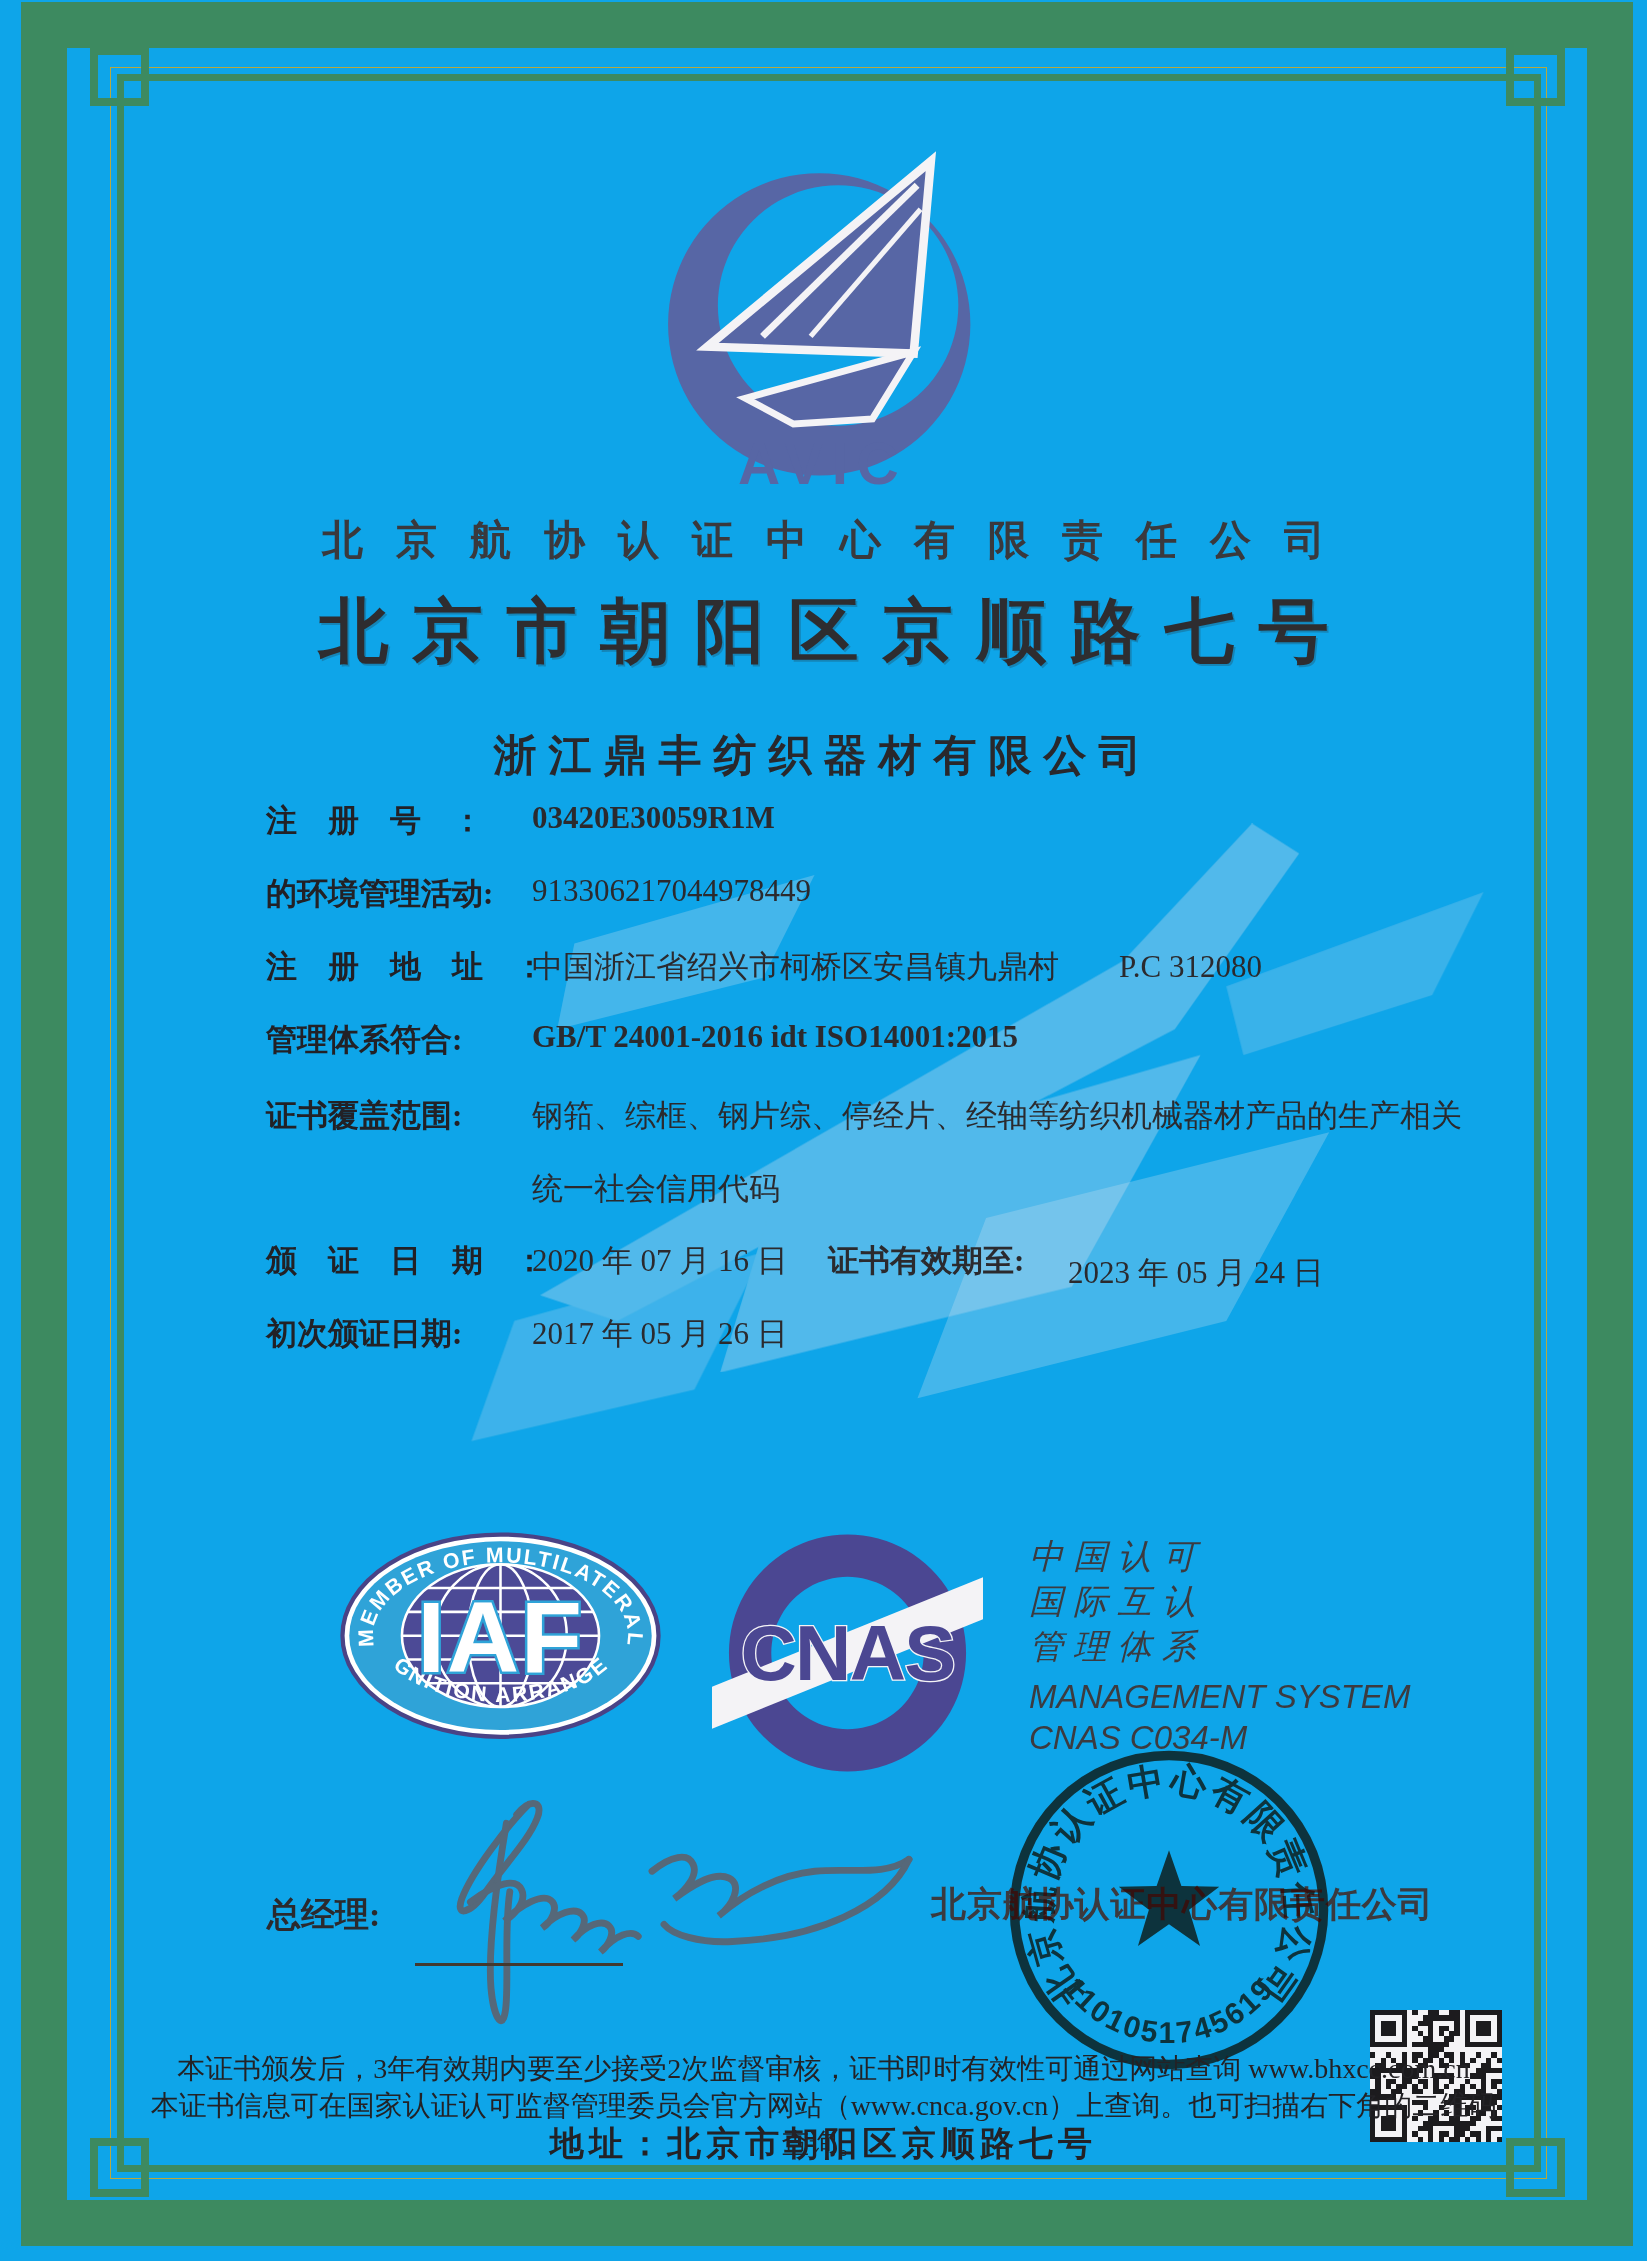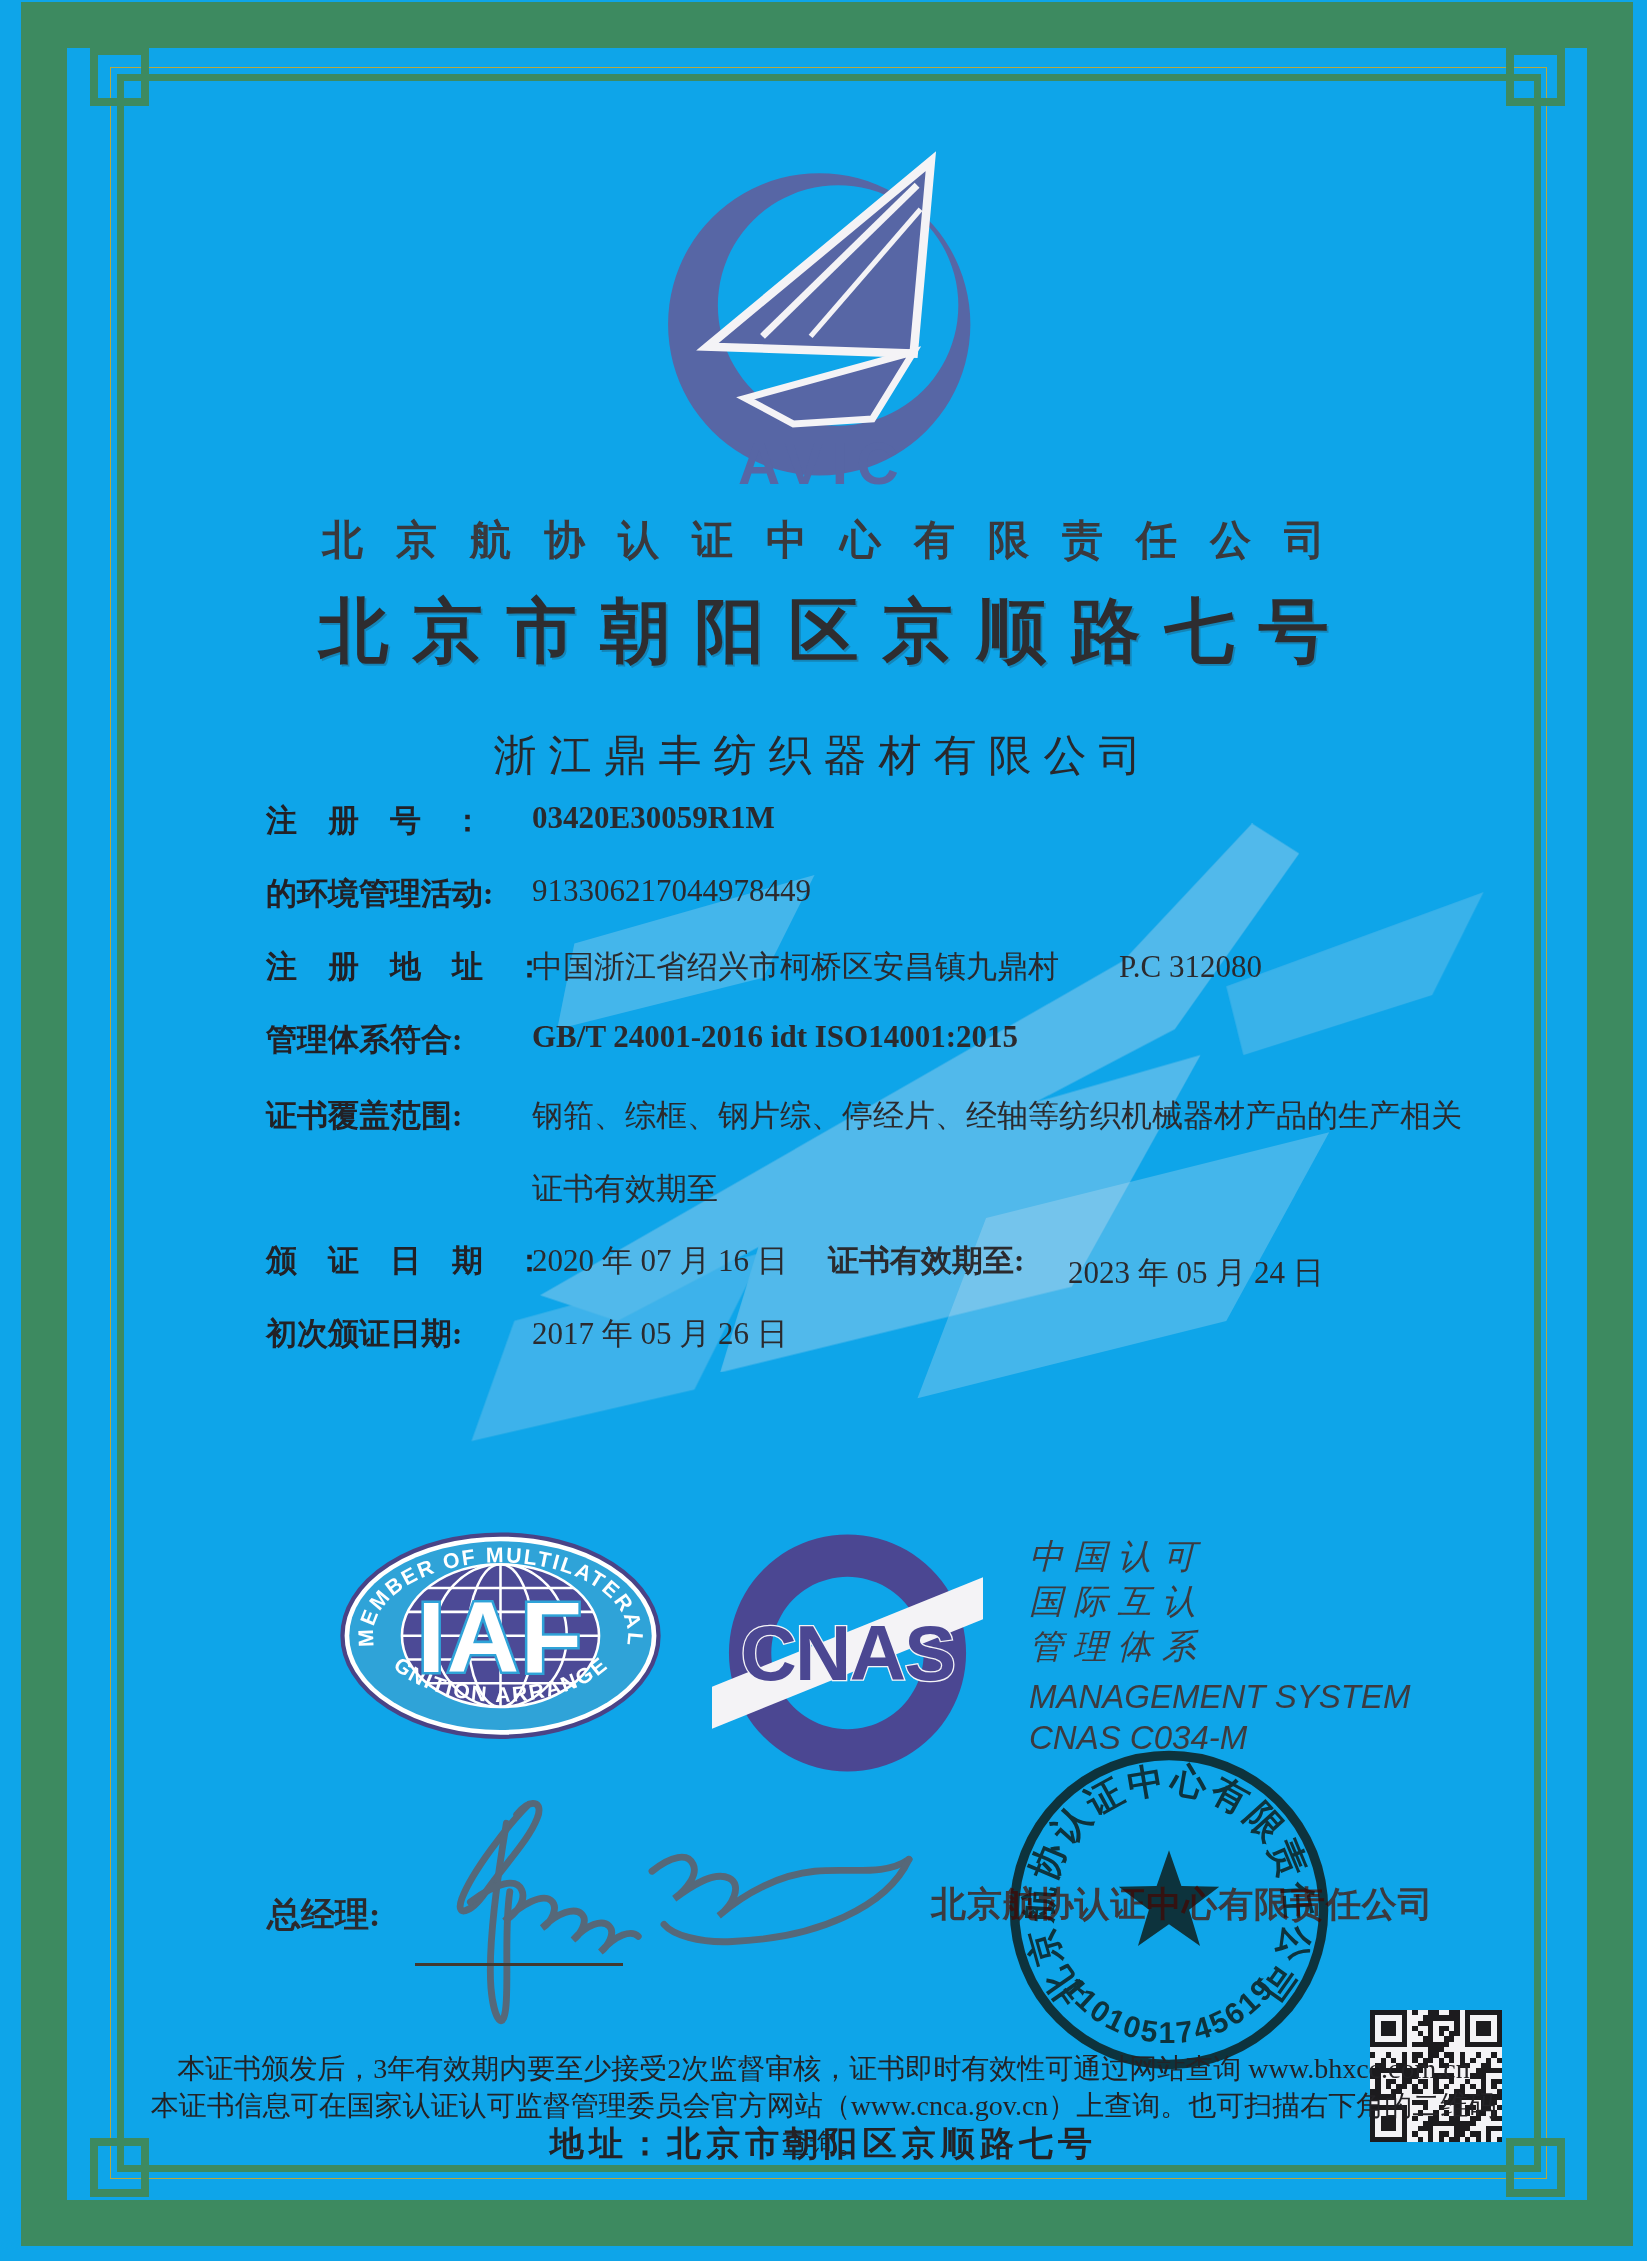--- a/index.html
+++ b/index.html
@@ -11,21 +11,21 @@
   .goldline{position:absolute;left:110px;top:67px;right:100px;bottom:82px;border:1.7px solid #b7a93e;}
   .innerframe{position:absolute;left:117px;top:74px;right:106px;bottom:89px;border:7.7px solid #3d8a60;}
   .csq{position:absolute;width:43px;height:43px;border:8.6px solid #3d8a60;background:transparent;}
   
   .issuer-title{position:absolute;left:0;width:100%;top:513px;text-align:center;
       font-size:41px;font-weight:700;letter-spacing:33px;color:#3a393d;text-indent:33px;}
   .cert-title{position:absolute;left:0;width:100%;top:585px;text-align:center;
       font-size:70px;font-weight:900;letter-spacing:24px;color:#2e2d30;text-indent:24px;
       text-shadow:1.7px 1.7px 0 rgba(40,40,40,.25);}
   .company{position:absolute;left:0;width:100%;top:727px;text-align:center;
-      font-size:43px;font-weight:400;letter-spacing:12px;color:#29282c;}
+      font-size:43px;font-weight:700;letter-spacing:12px;color:#29282c;}
   .row-label{position:absolute;left:266px;font-size:31px;font-weight:700;color:#222126;white-space:nowrap;}
   .row-value{position:absolute;left:532px;font-size:31px;color:#2b2a2e;white-space:nowrap;}
   .bold{font-weight:700;}
   .pc{margin-left:60px;}
   .lbl2{position:absolute;left:828px;font-size:31px;font-weight:700;white-space:nowrap;}
   .val2{position:absolute;left:1068px;font-size:31px;white-space:nowrap;}
   .notes{position:absolute;left:1029px;top:1534px;color:#3c3b40;font-style:italic;}
   .notes .cjk{font-size:34px;letter-spacing:10.3px;line-height:45px;}
   .notes .lat{font-family:"Liberation Sans","DejaVu Sans",sans-serif;font-size:33px;line-height:41px;color:#3c3b40;}
   .gm-label{position:absolute;left:267px;top:1892px;font-size:34px;font-weight:700;}
@@ -86,21 +86,21 @@
   <div class="row-label" style="top:946px;">注　册　地　址　：</div>
   <div class="row-value" style="top:946px;">
     <span>中国浙江省绍兴市柯桥区安昌镇九鼎村</span><span class="pc">P.C 312080</span>
   </div>
 
   <div class="row-label" style="top:1019px;">管理体系符合:</div>
   <div class="row-value bold" style="top:1019px;">GB/T 24001-2016 idt ISO14001:2015</div>
 
   <div class="row-label" style="top:1095px;">证书覆盖范围:</div>
   <div class="row-value" style="top:1095px;">钢筘、综框、钢片综、停经片、经轴等纺织机械器材产品的生产相关</div>
-  <div class="row-value" style="top:1168px;">证书有效期至</div>
+  <div class="row-value" style="top:1168px;">统一社会信用代码</div>
 
   <div class="row-label" style="top:1240px;">颁　证　日　期　：</div>
   <div class="row-value" style="top:1240px;">2020 年 07 月 16 日</div>
   <div class="lbl2" style="top:1240px;">证书有效期至:</div>
   <div class="val2" style="top:1252px;">2023 年 05 月 24 日</div>
 
   <div class="row-label" style="top:1313px;">初次颁证日期:</div>
   <div class="row-value" style="top:1313px;">2017 年 05 月 26 日</div>
 
   <svg class="abs" style="left:339px;top:1532px;" width="323" height="209" viewBox="0 0 380 246">

